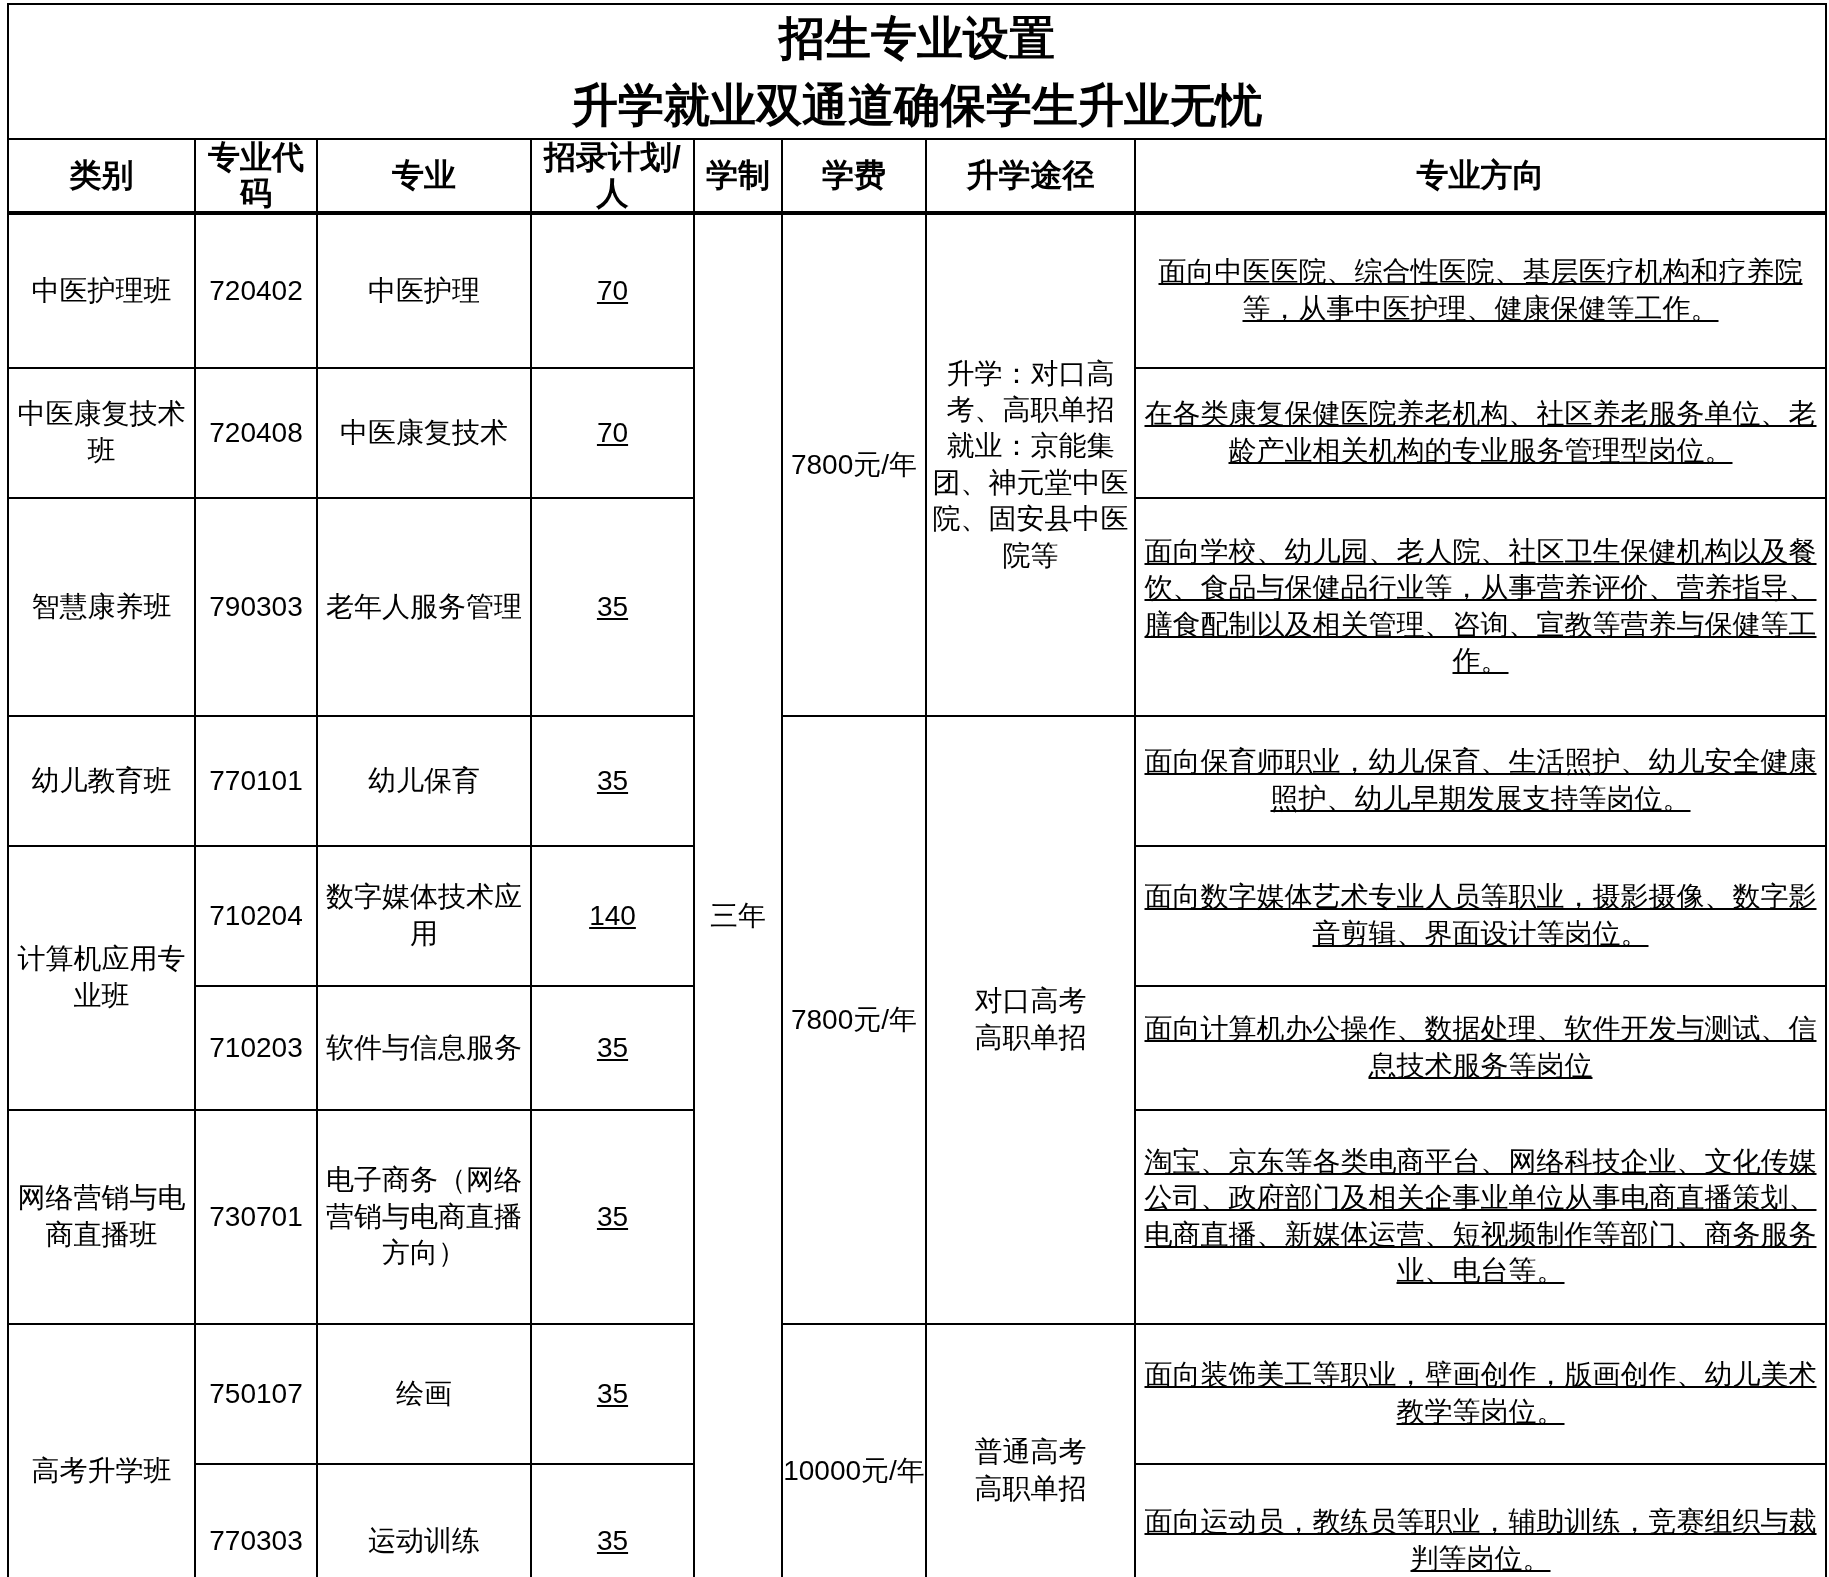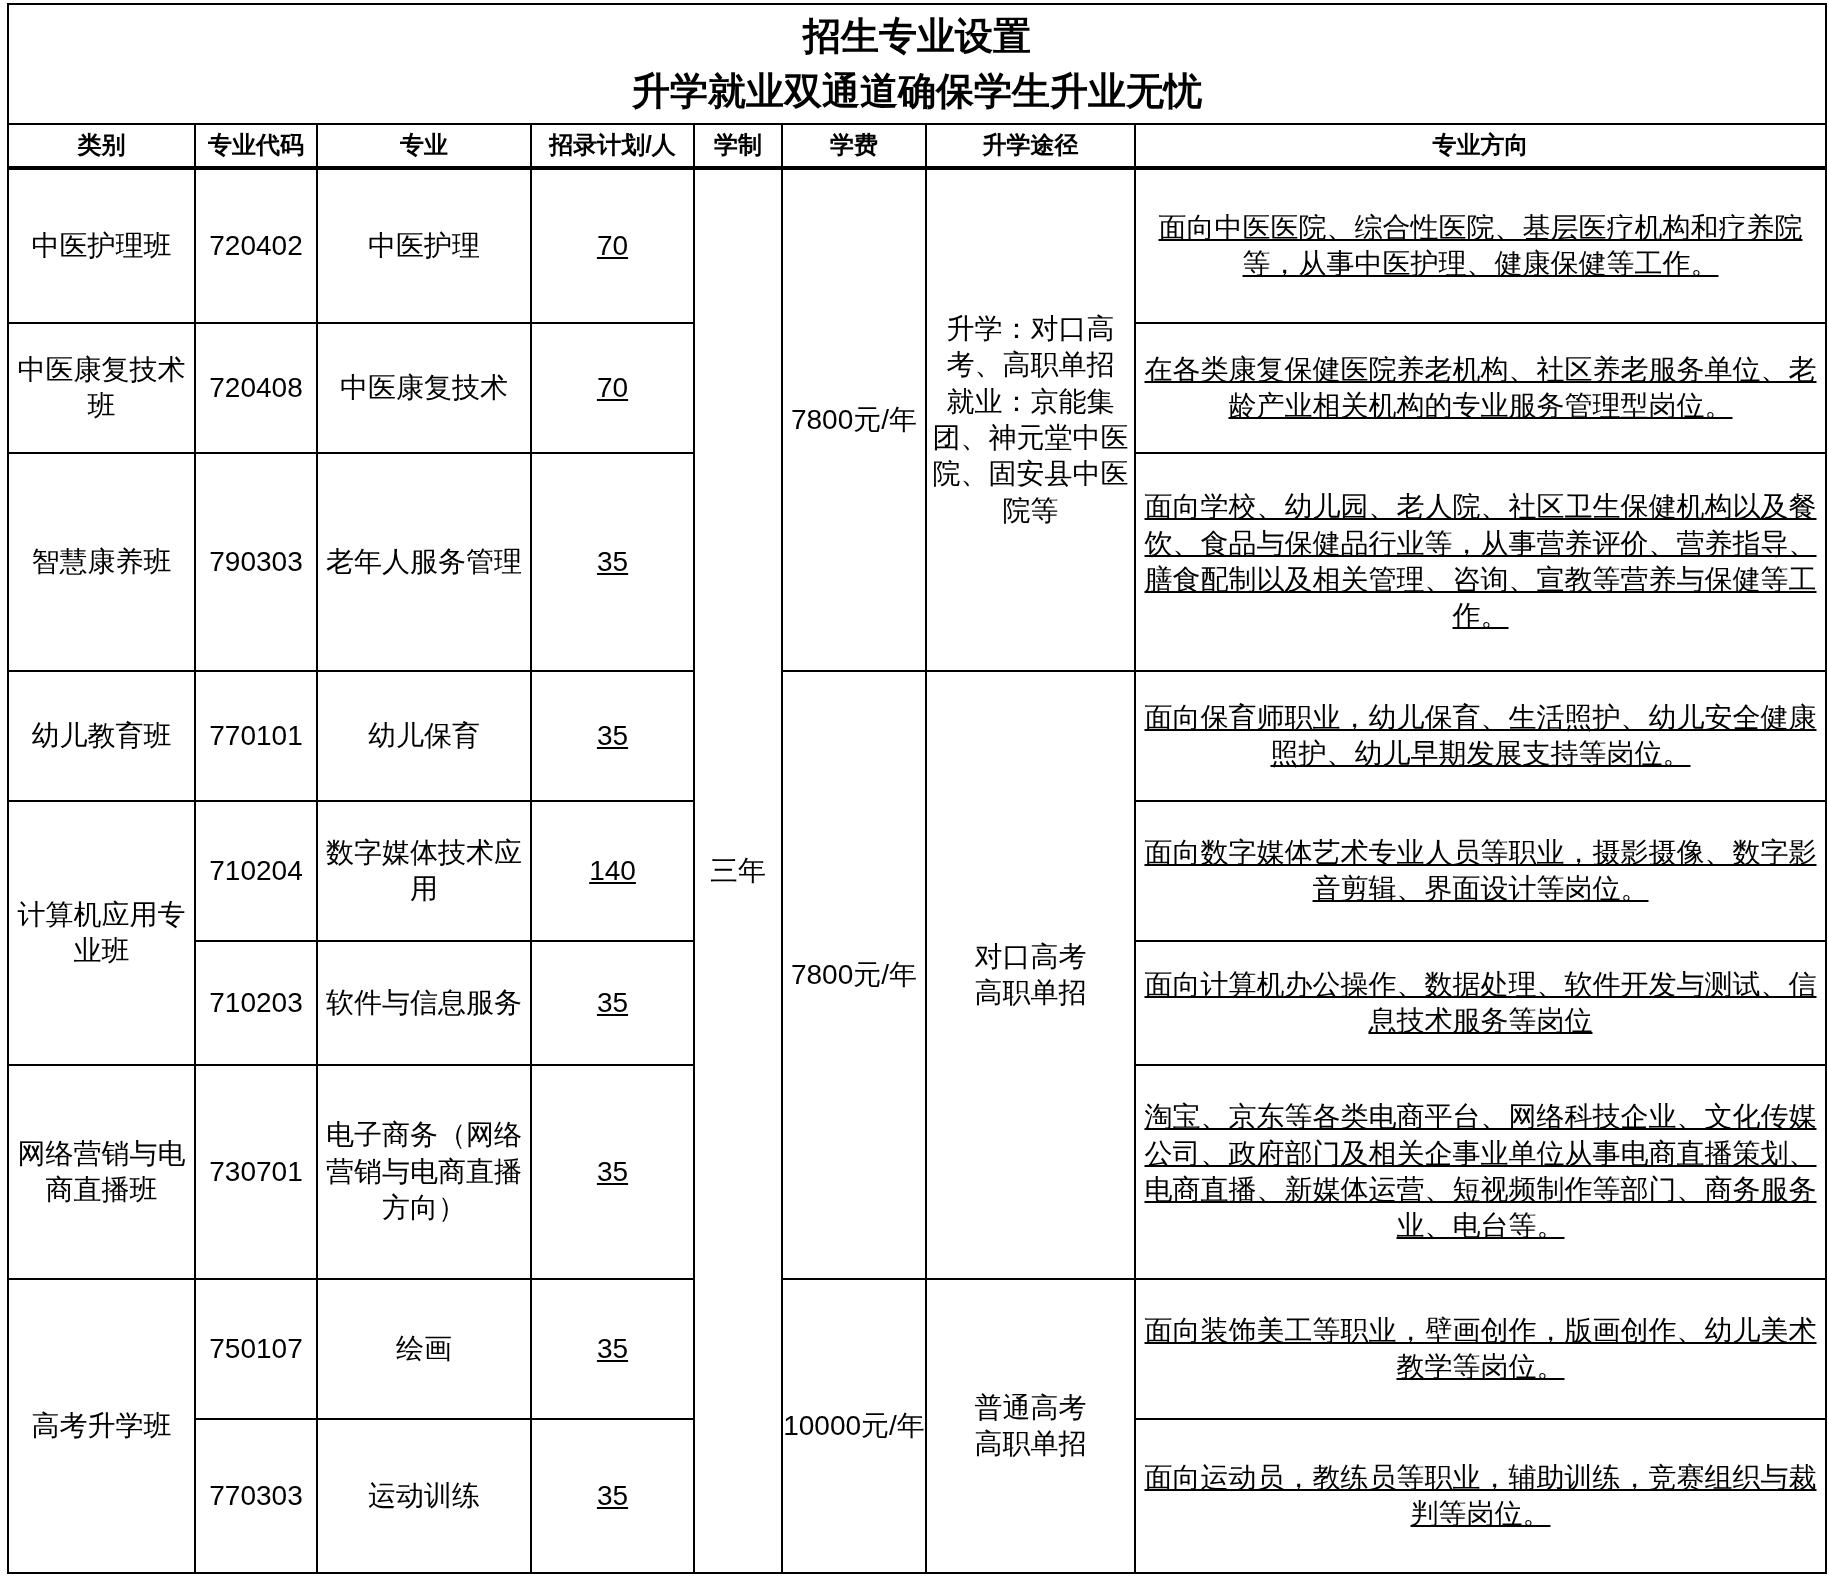--- a/index.html
+++ b/index.html
@@ -10,23 +10,23 @@
     border-collapse:collapse;table-layout:fixed;background:#fff;
   }
   table.enroll td{
     border:2px solid #000;
     vertical-align:middle;text-align:center;
     padding:0;overflow:hidden;
     font-size:28px;line-height:1.3;color:#000;
   }
   
   td.title-cell{border-bottom:2px solid #000;height:118px;}
-  .title-l1,.title-l2{font-weight:bold;font-size:38px;line-height:1.45;text-align:center;}
+  .title-l1,.title-l2{font-weight:bold;font-size:46px;line-height:1.45;text-align:center;}
   
-  tr.r-head td{height:41px;font-weight:bold;font-size:24px;border-bottom:4px solid #000;line-height:1.1;}
+  tr.r-head td{height:41px;font-weight:bold;font-size:32px;border-bottom:4px solid #000;line-height:1.1;}
   
   tr.r1 td{height:152px;} tr.r2 td{height:128px;} tr.r3 td{height:216px;}
   tr.r4 td{height:128px;} tr.r5 td{height:138px;} tr.r6 td{height:122px;}
   tr.r7 td{height:212px;} tr.r8 td{height:138px;} tr.r9 td{height:152px;}
   
   td.cat{font-size:22px;padding:0 2px;}
   td.code{font-size:28px;}
   td.major{font-size:25px;padding:0 2px;}
   td.plan{font-size:28px;text-decoration:underline;}
   td.duration{font-size:28px;}

